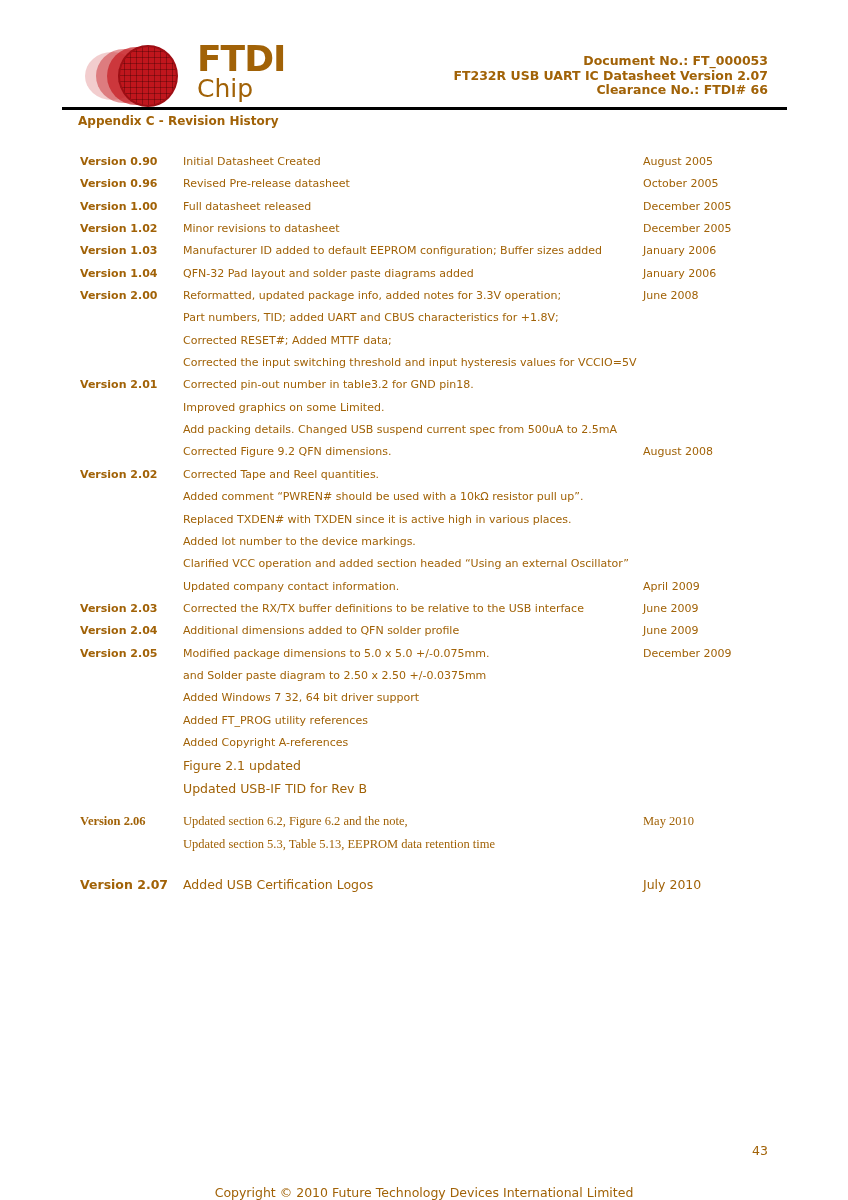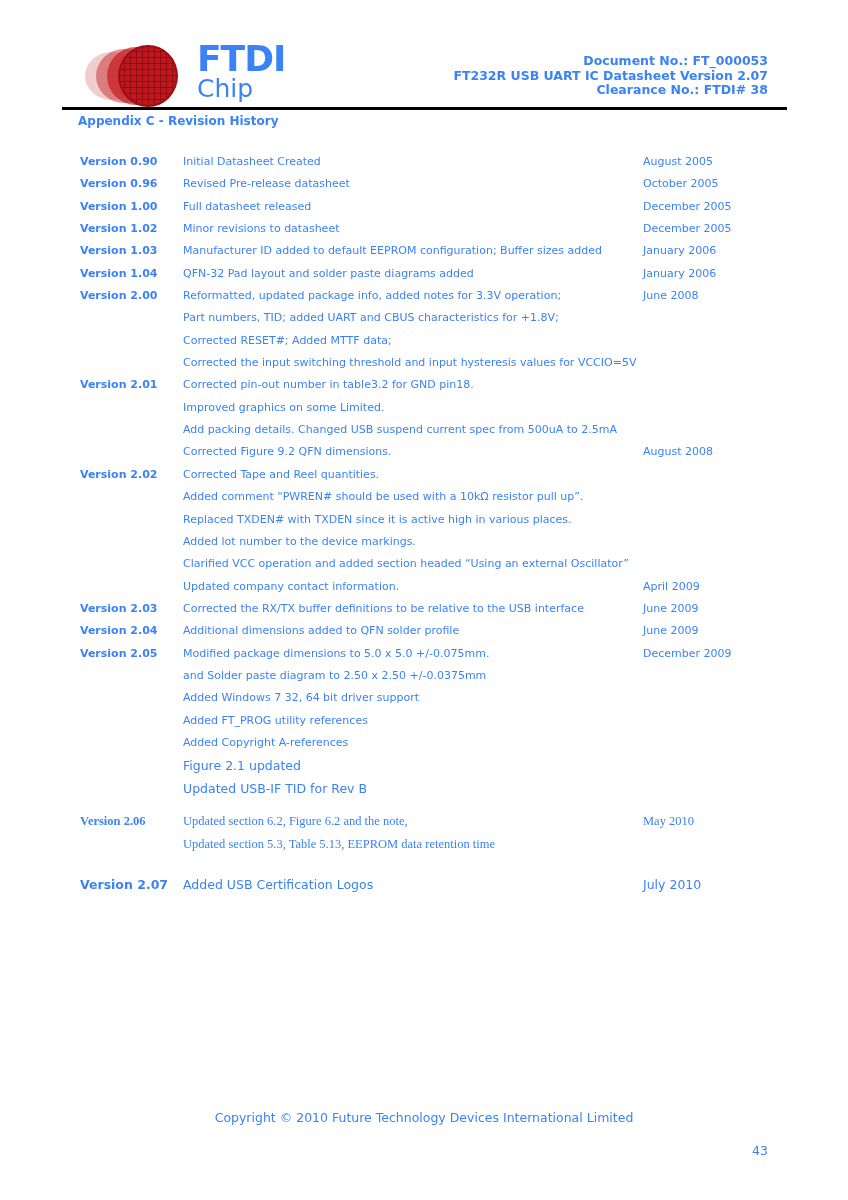--- a/index.html
+++ b/index.html
@@ -1,17 +1,17 @@
 <!DOCTYPE html>
 <html><head>
 <meta charset="utf-8">
 <style>
   html,body{margin:0;padding:0;background:#fff;}
   .page{position:relative;width:848px;height:1200px;background:#ffffff;
-        font-family:"DejaVu Sans",sans-serif;color:#3b82f6;overflow:hidden;}
+        font-family:"DejaVu Sans",sans-serif;color:#a16207;overflow:hidden;}
 
   
   .logo{position:absolute;top:45px;left:85px;width:215px;height:62px;}
   .trail{position:absolute;border-radius:50%;background:#c41a20;}
   .trail.t1{left:0;top:7px;width:54px;height:48px;opacity:.22;}
   .trail.t2{left:11px;top:4px;width:56px;height:54px;opacity:.45;}
   .trail.t3{left:22px;top:2px;width:58px;height:58px;opacity:.7;}
   .disc{position:absolute;left:33px;top:0;width:60px;height:62px;border-radius:50%;
         background:
           repeating-linear-gradient(to right, rgba(50,0,0,.35) 0 1px, transparent 1px 6px),
@@ -31,21 +31,21 @@
 
   
   .rev-table{position:absolute;top:151px;left:80px;width:690px;}
   .rev-row{display:flex;font-size:11px;line-height:22.35px;}
   .rev-row.large{font-size:12.5px;line-height:23px;}
   .rev-version{width:103px;flex-shrink:0;font-weight:bold;white-space:nowrap;}
   .rev-text{width:460px;flex-shrink:0;white-space:nowrap;}
   .rev-date{flex:1;white-space:nowrap;}
 
   
-  .footer-copyright{position:absolute;top:1110px;left:0;width:848px;text-align:center;
+  .footer-copyright{position:absolute;top:1185px;left:0;width:848px;text-align:center;
                     font-size:12.5px;}
   .footer-page{position:absolute;top:1143px;right:80px;font-size:12.5px;}
 </style>
 </head>
 <body>
 
 <div class="page">
 
   <div class="logo">
     <div class="trail t1"></div>
@@ -54,21 +54,21 @@
     <div class="disc"></div>
     <div class="logo-text">
       <div class="logo-brand">FTDI</div>
       <div class="logo-sub">Chip</div>
     </div>
   </div>
 
   <div class="header-right">
     <div>Document No.: FT_000053</div>
     <div>FT232R USB UART IC Datasheet Version 2.07</div>
-    <div>Clearance No.: FTDI# 38</div>
+    <div>Clearance No.: FTDI# 66</div>
   </div>
 
   <div class="header-rule"></div>
 
   <div class="page-heading">Appendix C - Revision History</div>
 
   <div class="rev-table">
       <div class="rev-block">
         <div class="rev-row">
           <div class="rev-version">Version 0.90</div>

